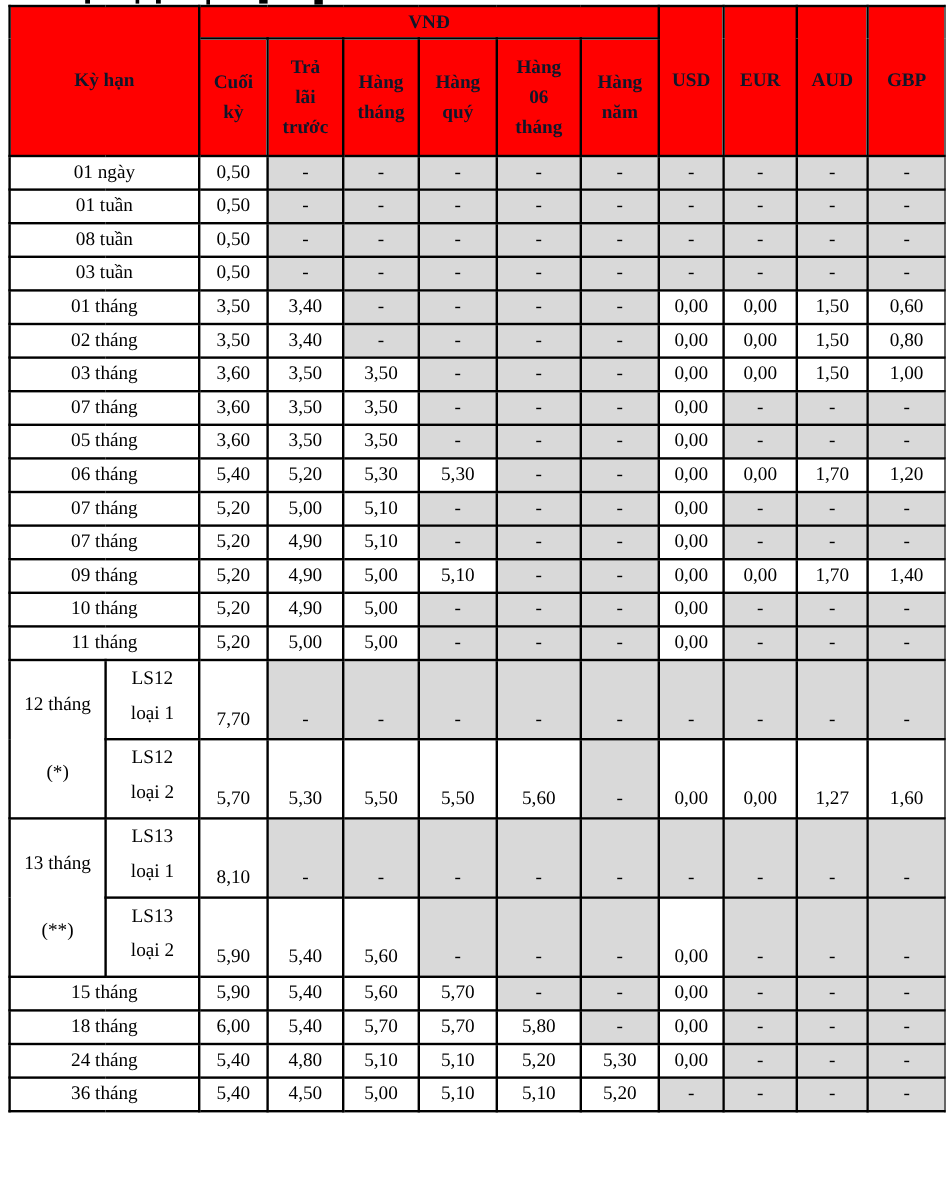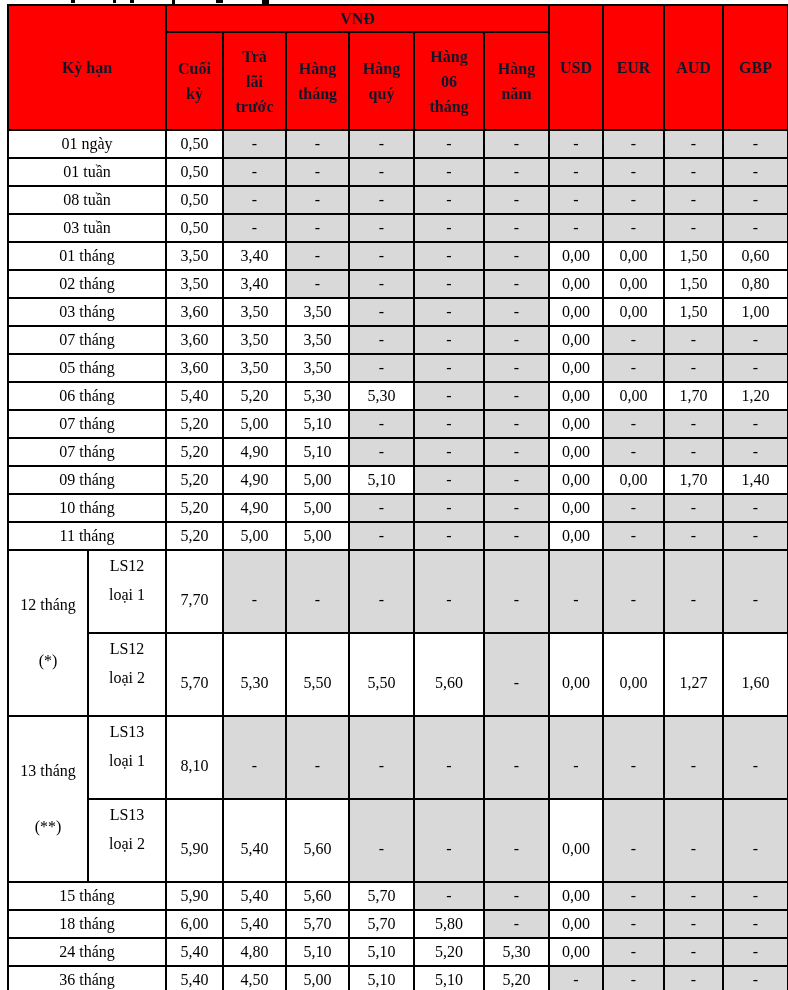--- a/index.html
+++ b/index.html
@@ -26,21 +26,21 @@
     font-size:16px;padding:0;overflow:hidden;
   }
   thead th{
     background:var(--red);color:#0f172a;font-weight:bold;
   }
   thead tr.group-row{height:27px;}
   thead tr.label-row{height:98px;}
   thead .hdr-line{line-height:25px;}
   tbody tr{height:28px;}
   tbody tr.sub{height:63px;}
-  tbody tr.sub td{vertical-align:bottom;padding-bottom:23px;}
+  tbody tr.sub td{vertical-align:bottom;padding-bottom:6px;}
   tbody tr.sub td.term-outer{vertical-align:middle;padding-bottom:0;margin-top:44px;}
   td.na{background:var(--na);}
   td.term{font-size:16px;}
   .term-outer .line{line-height:56px;}
   .sub-label .line{line-height:29px;}
 </style>
 </head>
 <body>
 
 <div class="top-remnant">

